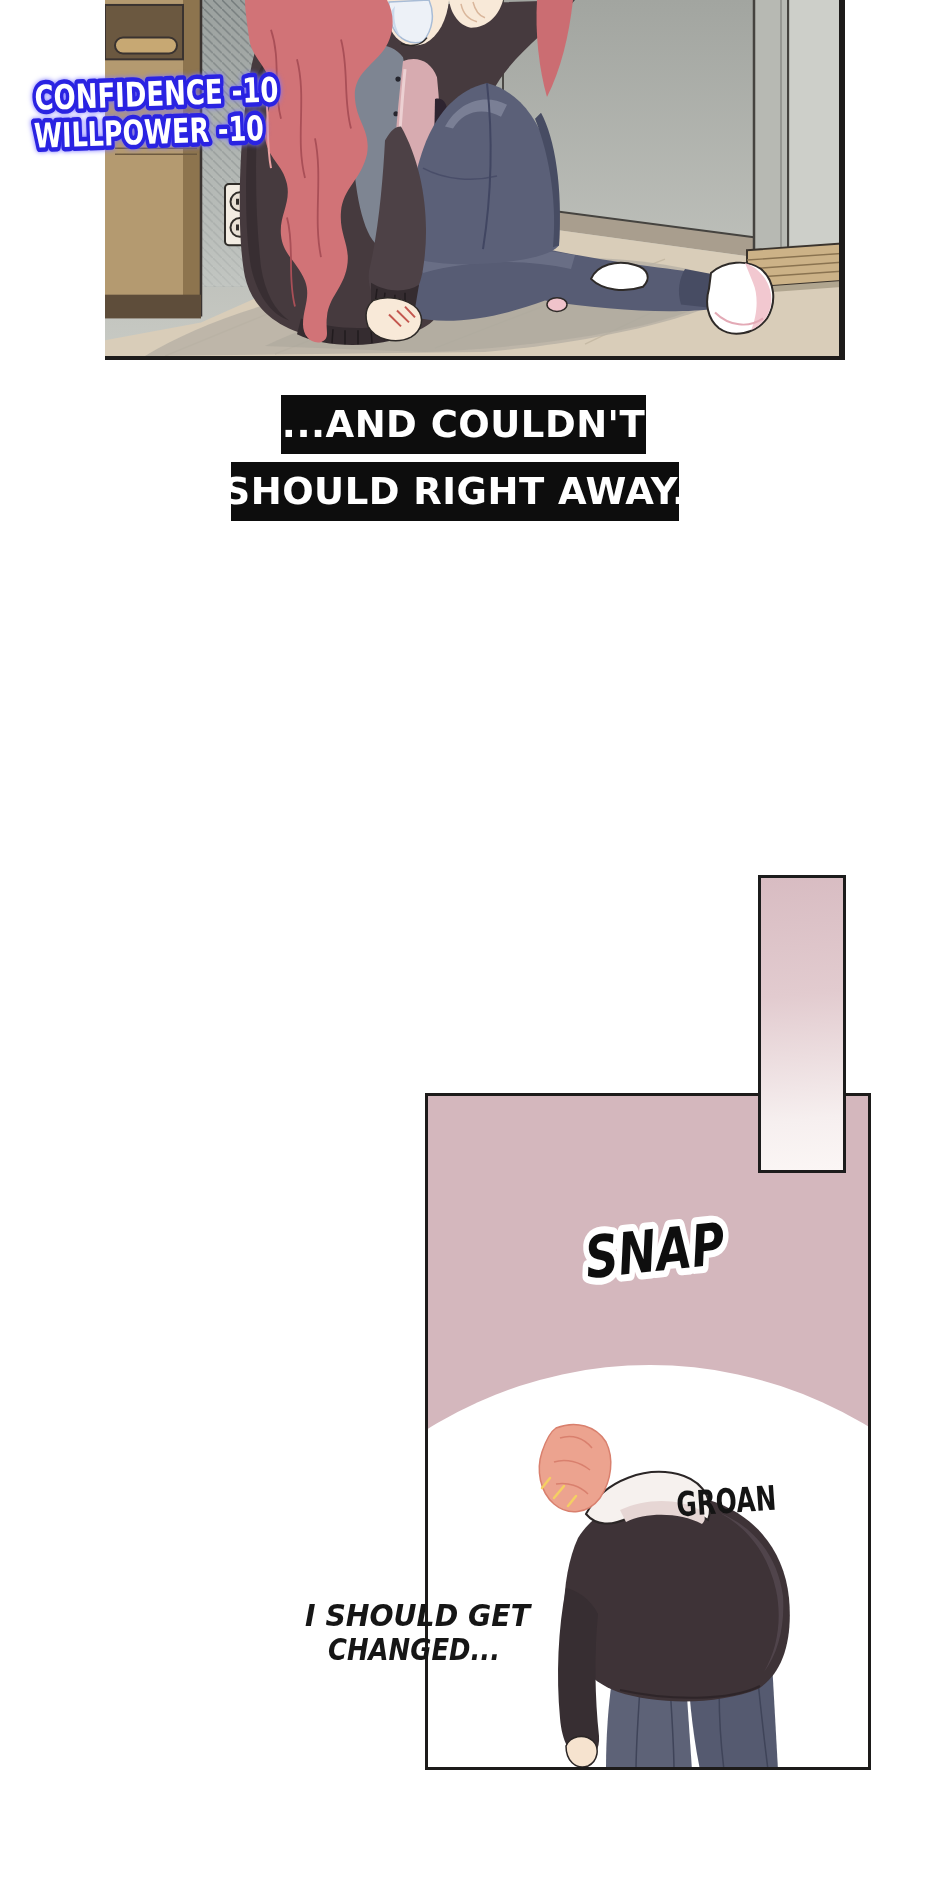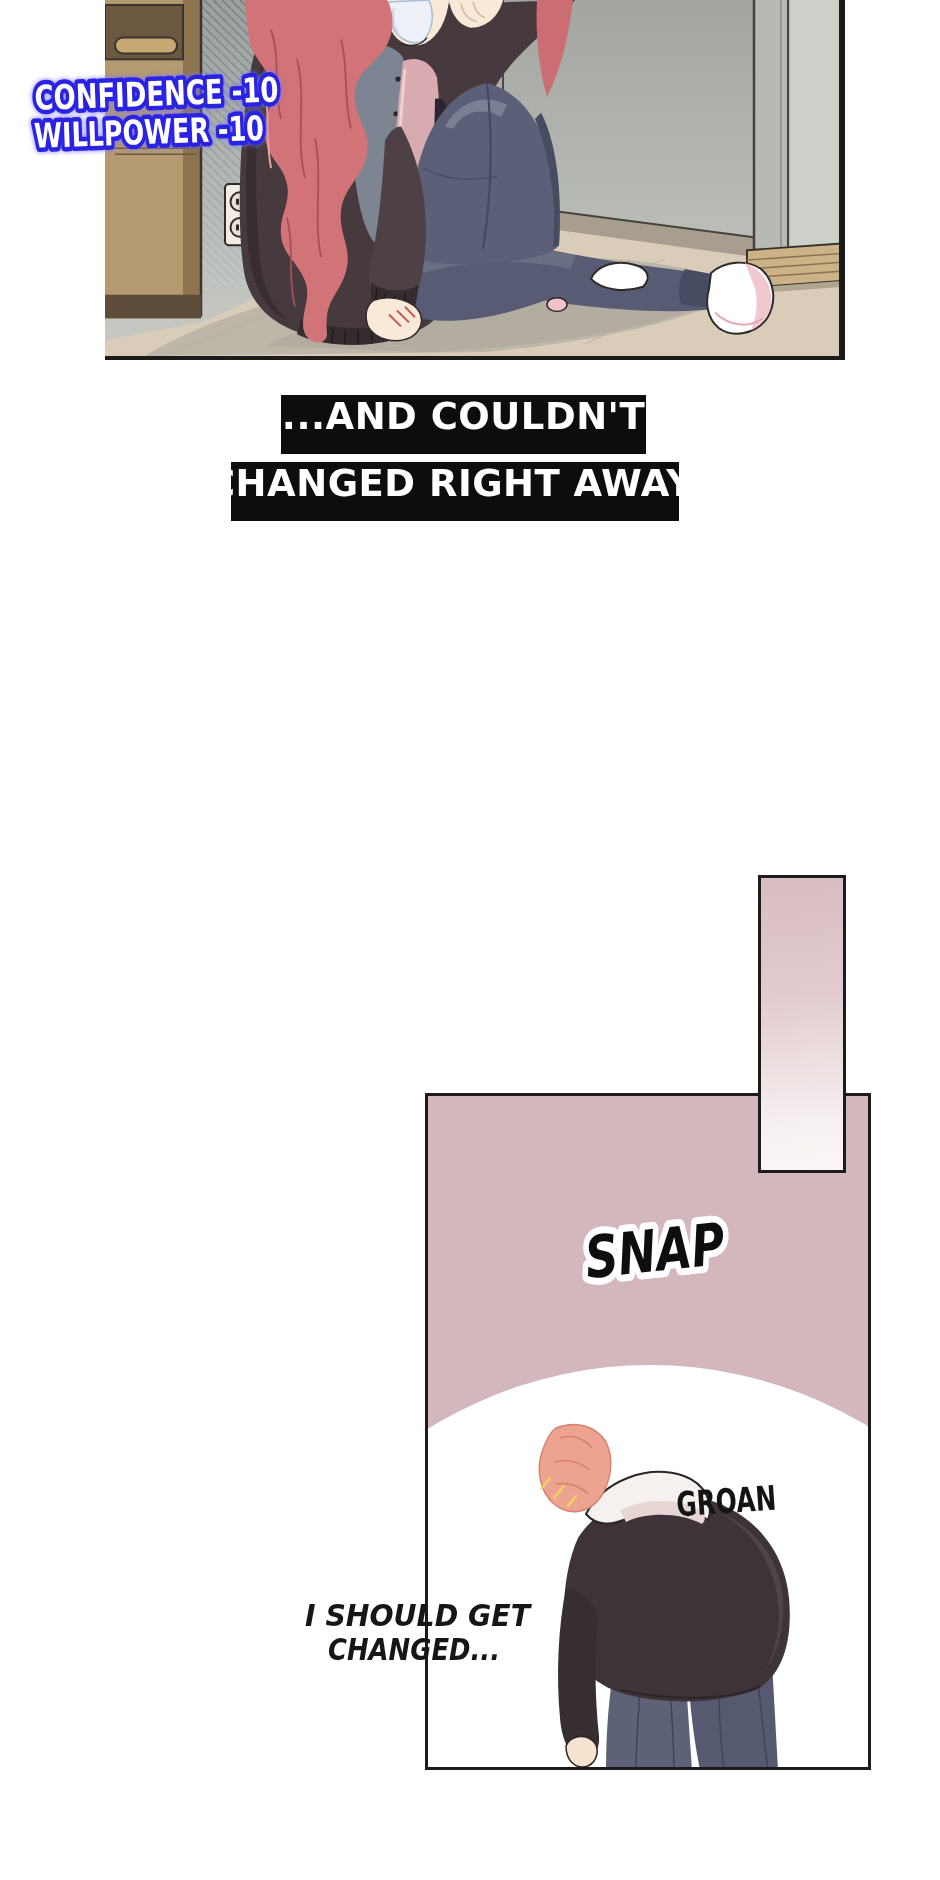--- a/index.html
+++ b/index.html
@@ -7,21 +7,21 @@
         font-family:"DejaVu Sans","Liberation Sans",sans-serif;}
   .panel{position:absolute;box-sizing:border-box;}
   
   .panel1{left:105px;top:0;width:740px;height:360px;border-bottom:4px solid #1d1b1a;background:#b3b5af;}
   .panel1 svg{display:block;}
   
   .stats-svg{position:absolute;left:18px;top:58px;z-index:6;overflow:visible;}
   .stat-text{font-family:"DejaVu Sans","Liberation Sans",sans-serif;font-weight:bold;
              paint-order:stroke;stroke-linejoin:round;}
   
-  .caption{position:absolute;background:#0d0d0d;color:#ffffff;display:flex;align-items:flex-start;justify-content:center;
+  .caption{position:absolute;background:#0d0d0d;color:#ffffff;display:flex;align-items:center;justify-content:center;
            font-weight:bold;font-size:37px;letter-spacing:.5px;z-index:5;white-space:nowrap;}
   .caption1{left:281px;top:395px;width:365px;height:59px;}
   .caption2{left:231px;top:462px;width:448px;height:59px;}
   
   .strip{position:absolute;left:758px;top:875px;width:88px;height:298px;box-sizing:border-box;
          border:3px solid #1c1c1c;z-index:6;
          background:linear-gradient(175deg,#d8bcc2 0%,#e2cbcf 40%,#f6efef 82%,#fbf6f5 100%);}
   
   .panel2{left:425px;top:1093px;width:446px;height:677px;border:3px solid #1d1b1a;background:#d4b7bd;overflow:hidden;z-index:1;}
   .arch{position:absolute;left:-228px;top:269px;width:900px;height:980px;background:#ffffff;border-radius:50%;}
@@ -193,21 +193,21 @@
     <g transform="rotate(-2 12 50)">
       <text class="stat-text" x="17" y="52" font-size="34" fill="#ffffff" stroke="#2a23e2" stroke-width="9" textLength="244" lengthAdjust="spacingAndGlyphs">CONFIDENCE -10</text>
       <text class="stat-text" x="15" y="90" font-size="34" fill="#ffffff" stroke="#2a23e2" stroke-width="9" textLength="230" lengthAdjust="spacingAndGlyphs">WILLPOWER -10</text>
     </g>
   </svg>
 
   <div class="caption caption1">
     <span>...AND COULDN'T</span>
   </div>
   <div class="caption caption2">
-    <span>CHANGED RIGHT AWAY.</span>
+    <span>SHOULD RIGHT AWAY.</span>
   </div>
 
   <div class="strip"></div>
 
   <section class="panel panel2">
     <div class="arch"></div>
 
     <svg class="snap-svg" width="280" height="110">
       <text class="snap-text" x="137" y="75" font-size="58" text-anchor="middle" transform="rotate(-6 137 55)" textLength="140" lengthAdjust="spacingAndGlyphs">SNAP</text>
     </svg>

